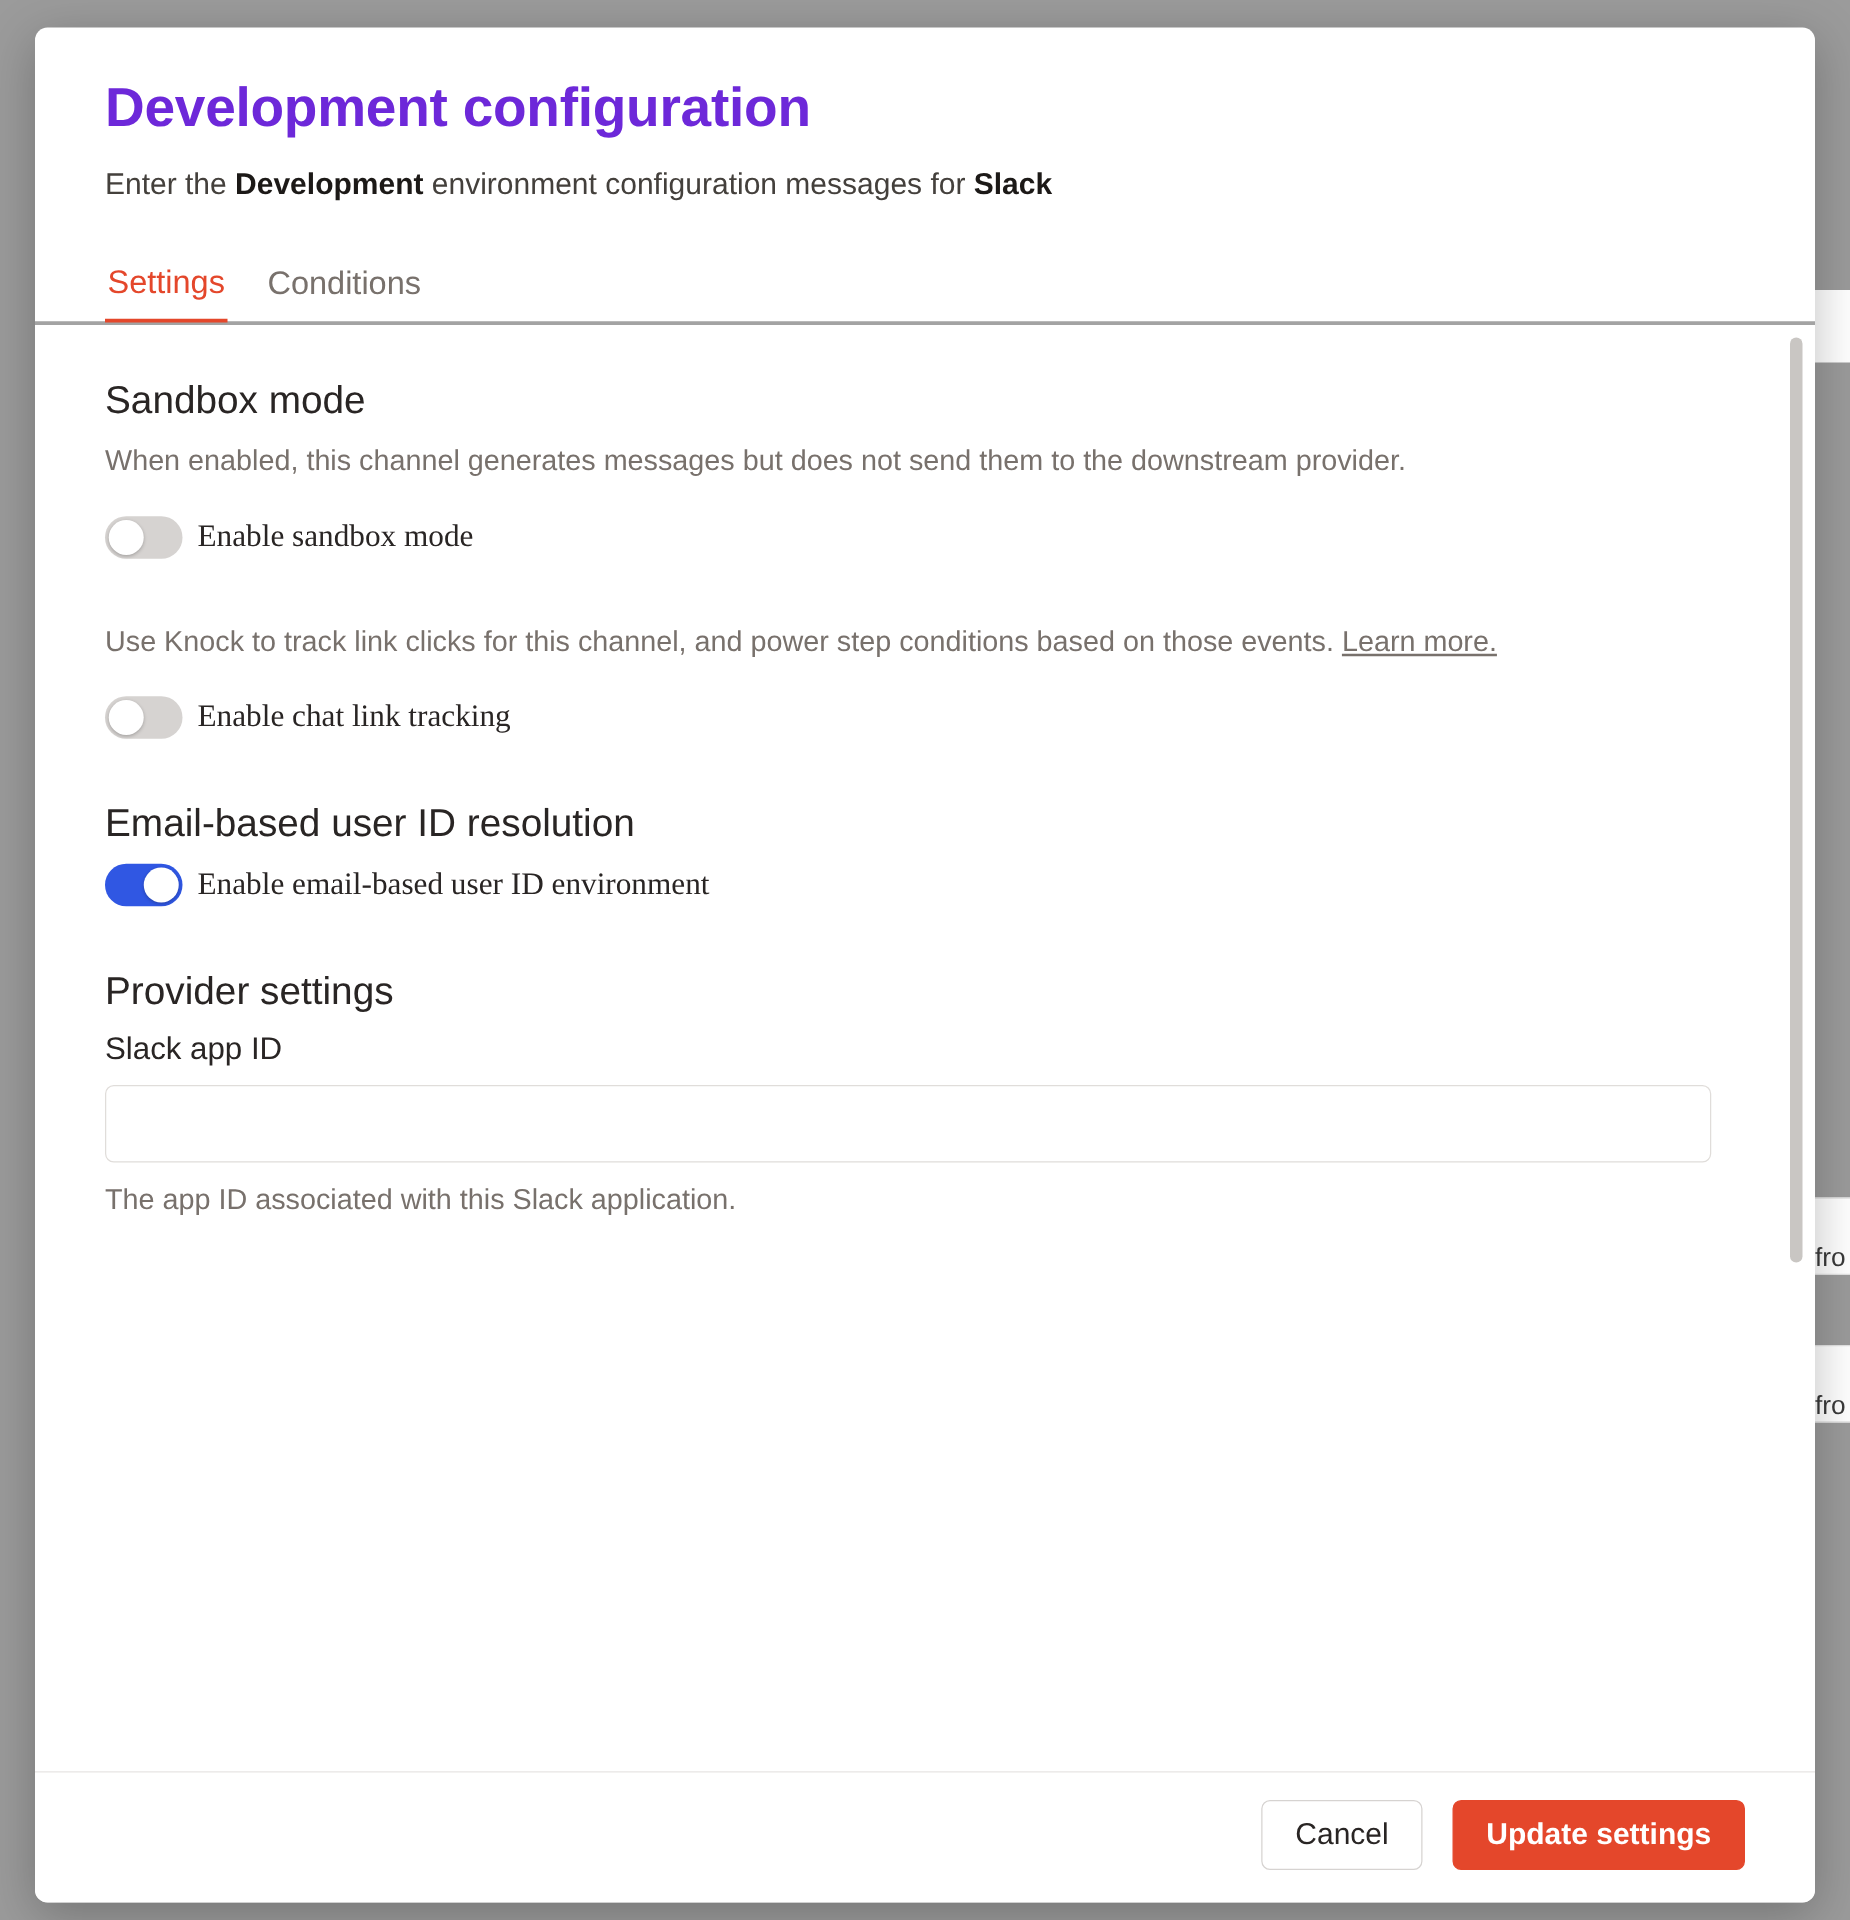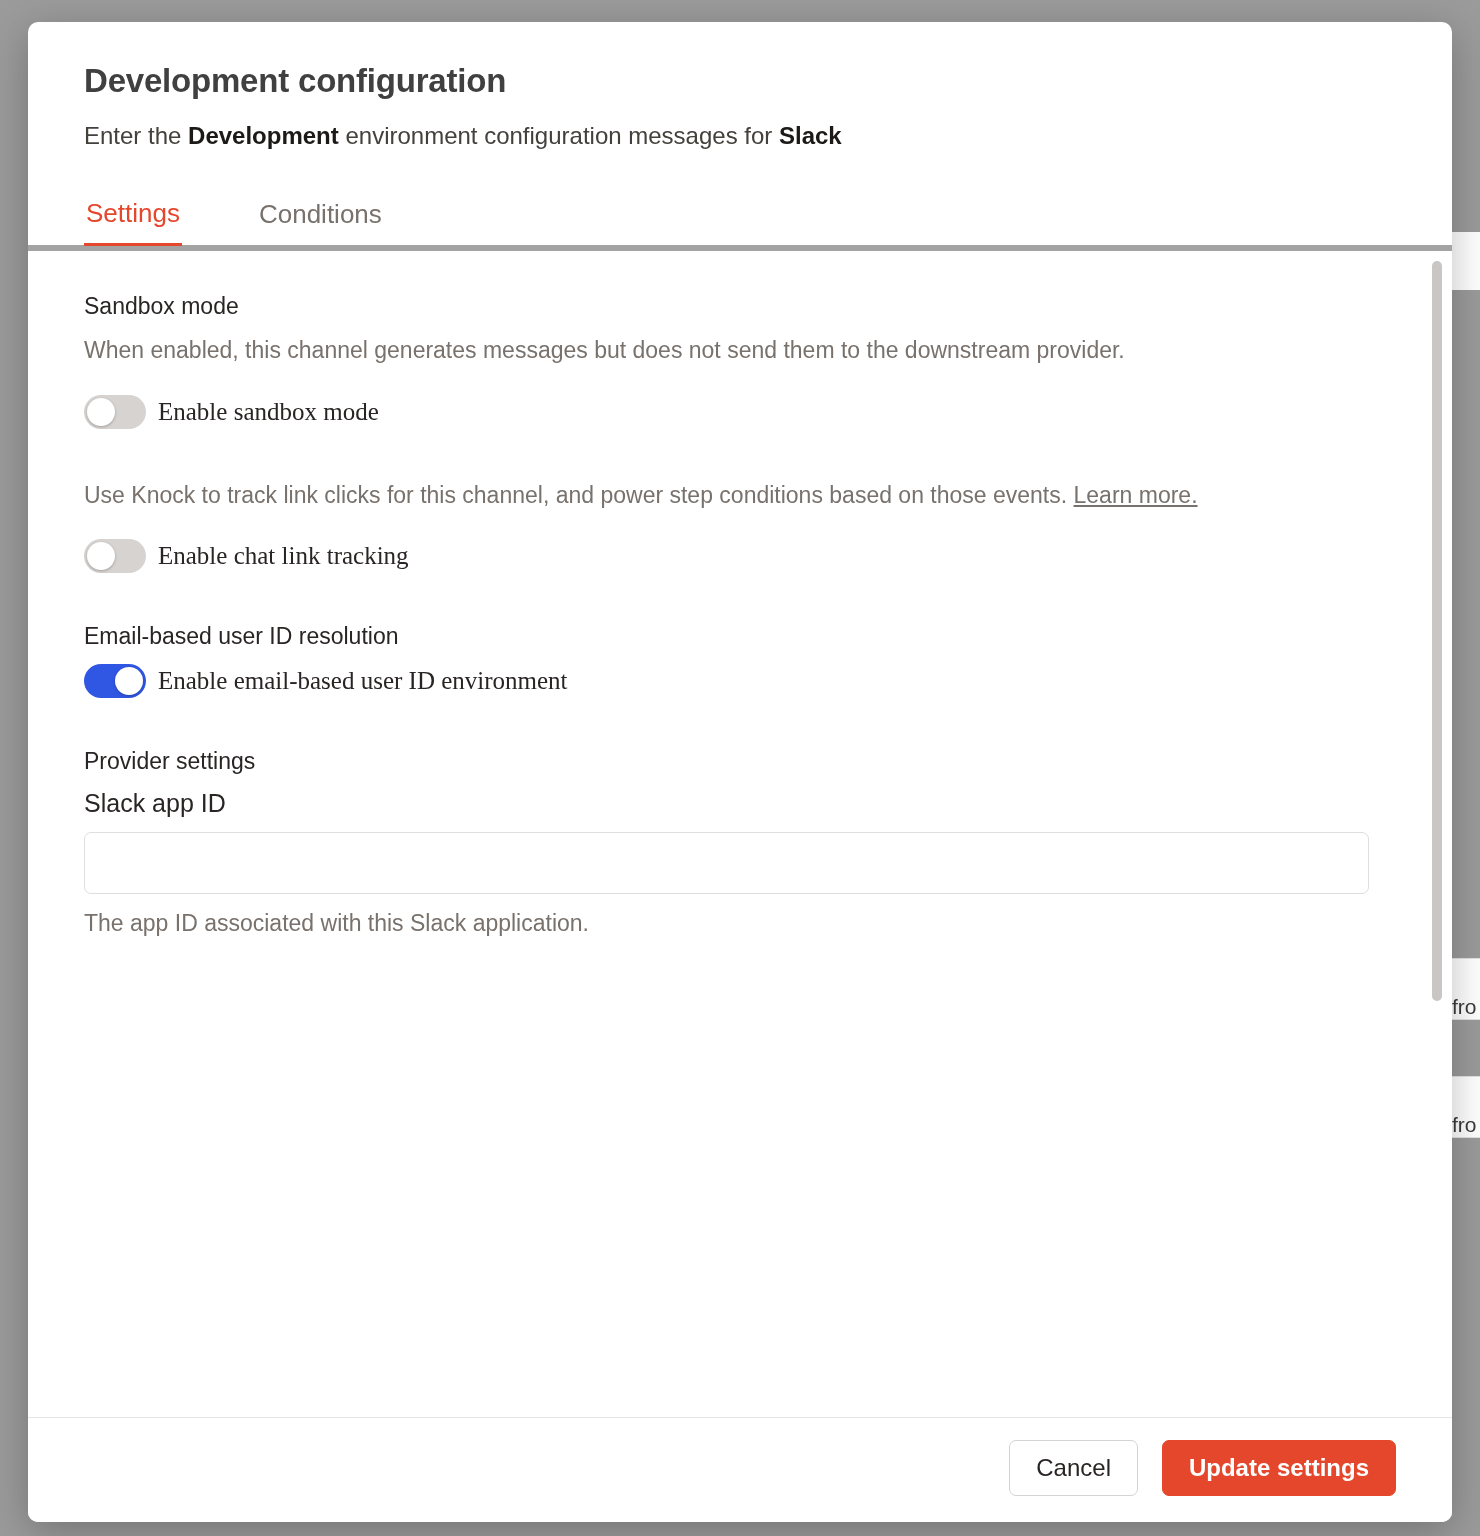--- a/index.html
+++ b/index.html
@@ -49,39 +49,39 @@
     box-shadow: 0 10px 40px rgba(0,0,0,0.25);
     display: flex;
     flex-direction: column;
     overflow: hidden;
   }
   .modal-header {
     padding: 40px 56px 0 56px;
     flex: 0 0 auto;
   }
   .modal-title {
-    font-size: 33px;
+    font-size: 44px;
     font-weight: bold;
-    color: #404040;
+    color: #6d28d9;
     margin: 0 0 22px 0;
     letter-spacing: -0.2px;
   }
   .modal-subtitle {
     font-size: 24px;
     color: #44403c;
     margin: 0;
   }
   .modal-subtitle b { font-weight: bold; color: #1c1917; }
 
   .tabs {
     display: flex;
-    gap: 75px;
+    gap: 30px;
     padding: 0 56px;
     margin-top: 48px;
-    border-bottom: 6px solid #a3a3a3;
+    border-bottom: 3px solid #a3a3a3;
     flex: 0 0 auto;
   }
   .tab {
     font-size: 26px;
     color: #78716c;
     padding: 0 2px 14px 2px;
     cursor: pointer;
     background: none;
     border: none;
     font-family: inherit;
@@ -110,21 +110,21 @@
     right: 10px;
     top: 10px;
     width: 10px;
     height: 740px;
     background: #c9c6c3;
     border-radius: 6px;
   }
 
   .section { margin-bottom: 50px; }
   .section-title {
-    font-size: 23px;
+    font-size: 31px;
     color: #292524;
     margin: 0 0 14px 0;
     font-weight: normal;
   }
   .section-desc {
     font-size: 23px;
     color: #78716c;
     line-height: 1.42;
     margin: 0 0 28px 0;
     max-width: 1290px;

